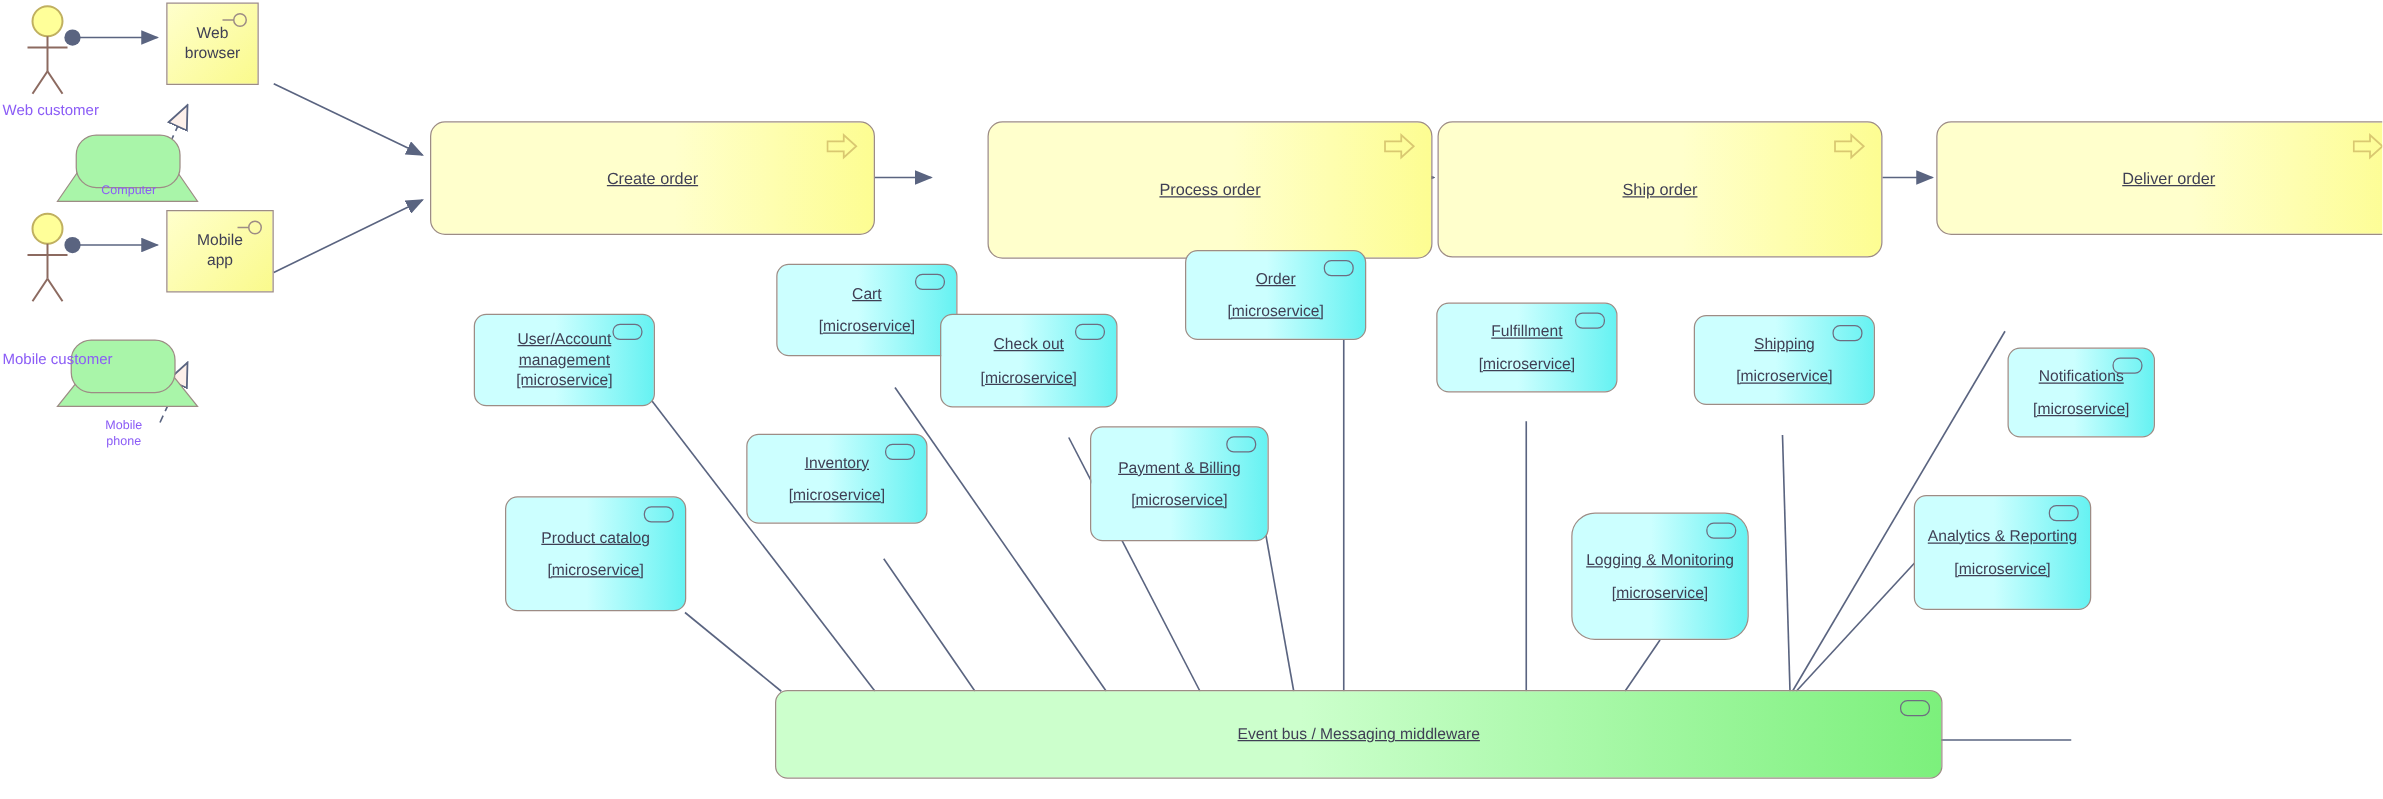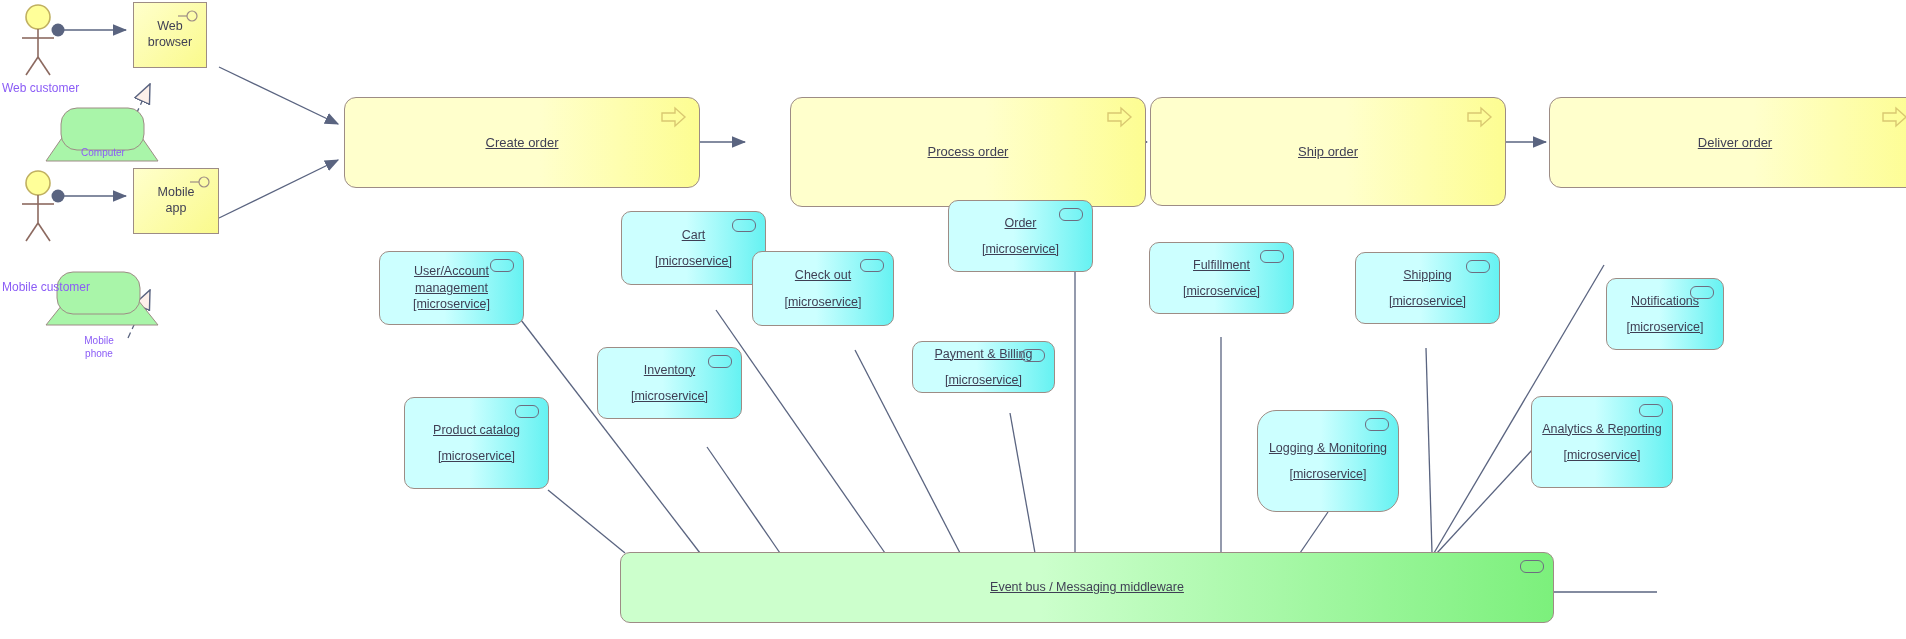--- a/index.html
+++ b/index.html
@@ -247,21 +247,21 @@
     <span class="sub" data-name="service-notifications-stereotype">[microservice]</span>
   </div>
 
   <div class="elem svc" data-name="service-inventory" style="left:597px;top:347px;width:145px;height:72px;">
     <div class="cmp-badge" data-name="component-icon"></div>
     <span class="ttl" data-name="service-inventory-title">Inventory</span>
     <span class="gap" data-name="spacer"></span>
     <span class="sub" data-name="service-inventory-stereotype">[microservice]</span>
   </div>
 
-  <div class="elem svc" data-name="service-payment-billing" style="left:912px;top:341px;width:143px;height:52px;">
+  <div class="elem svc" data-name="service-payment-billing" style="left:872px;top:341px;width:143px;height:92px;">
     <div class="cmp-badge" data-name="component-icon"></div>
     <span class="ttl" data-name="service-payment-billing-title">Payment &amp; Billing</span>
     <span class="gap" data-name="spacer"></span>
     <span class="sub" data-name="service-payment-billing-stereotype">[microservice]</span>
   </div>
 
   <div class="elem svc" data-name="service-product-catalog" style="left:404px;top:397px;width:145px;height:92px;">
     <div class="cmp-badge" data-name="component-icon"></div>
     <span class="ttl" data-name="service-product-catalog-title">Product catalog</span>
     <span class="gap" data-name="spacer"></span>

